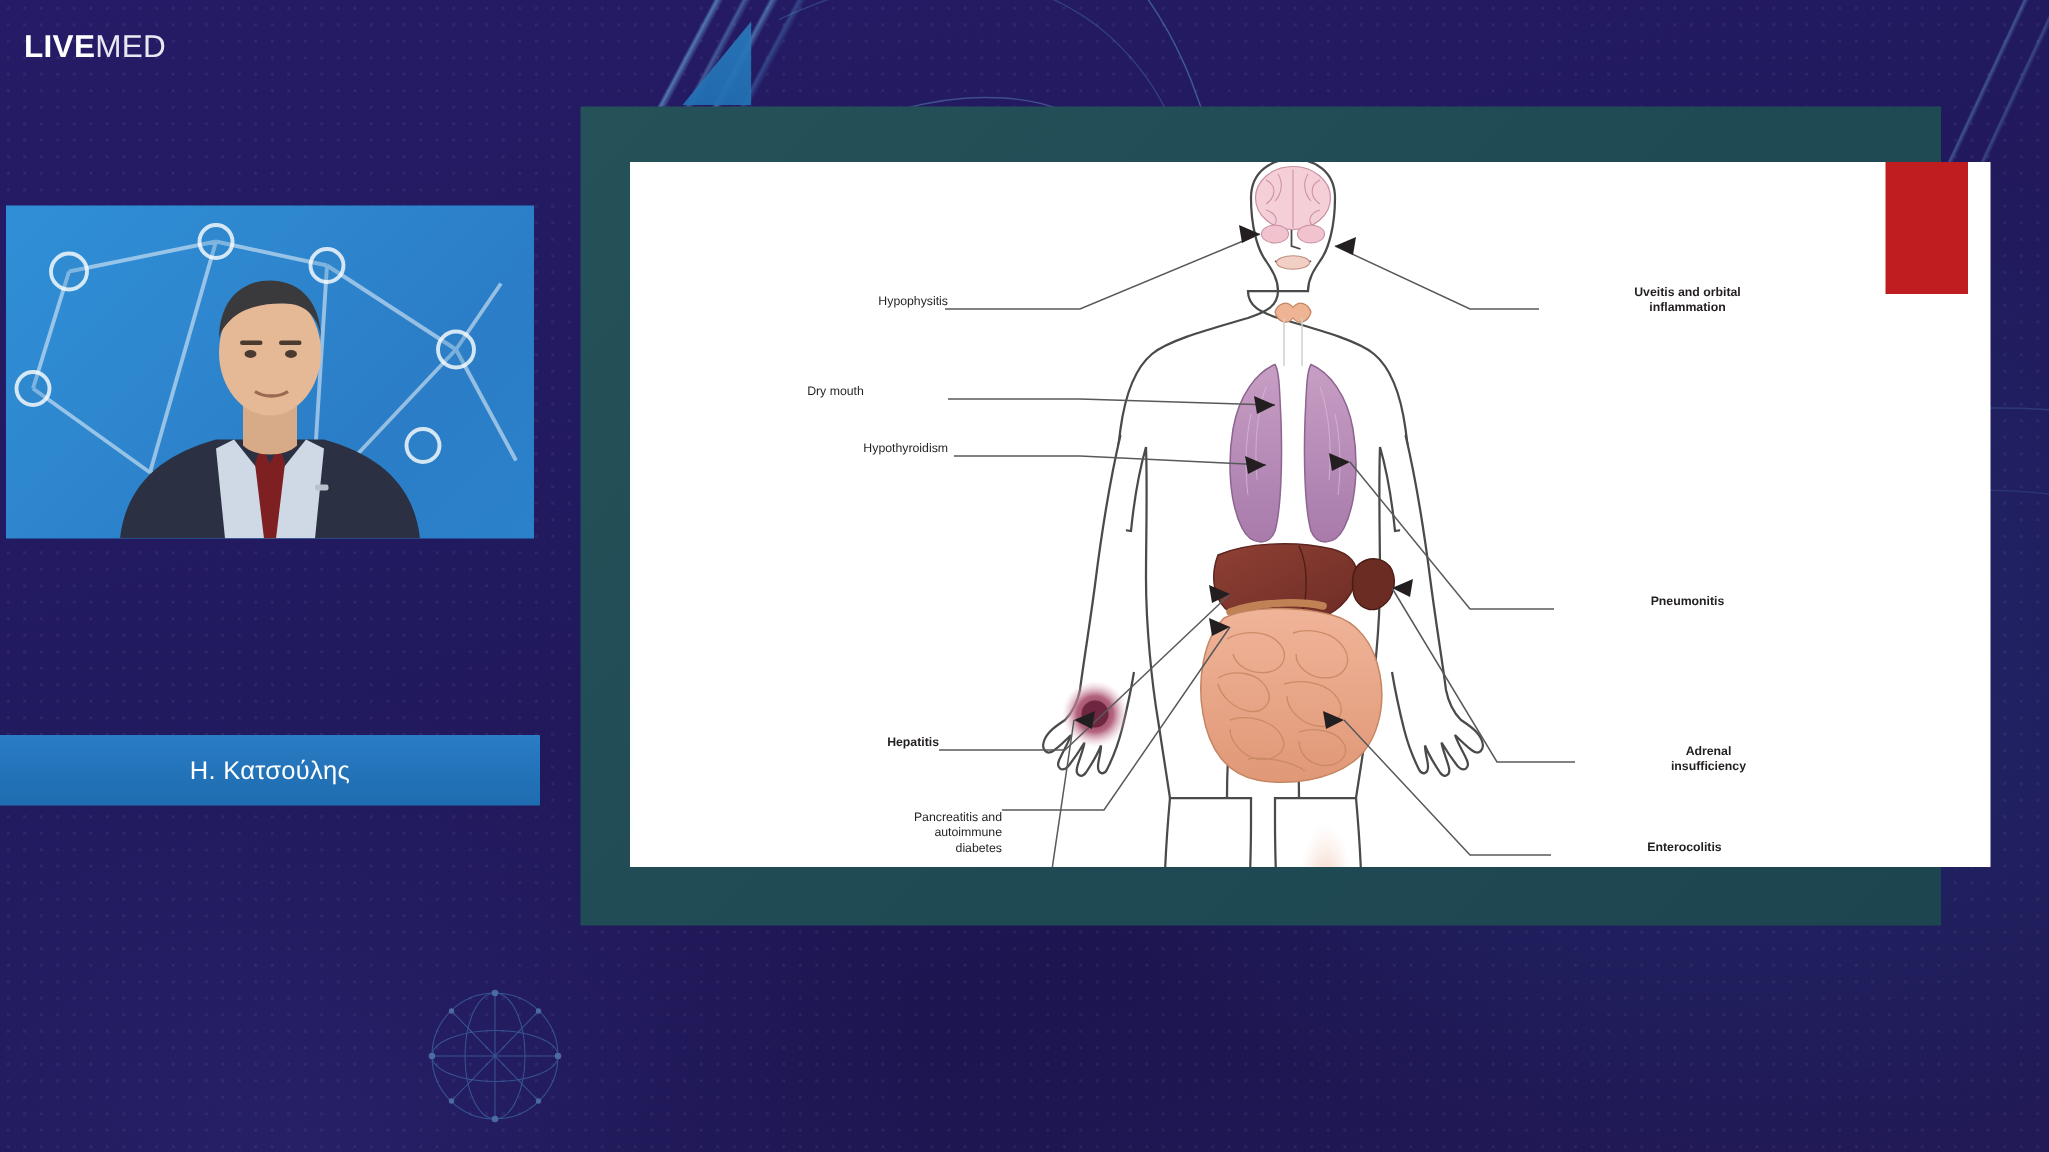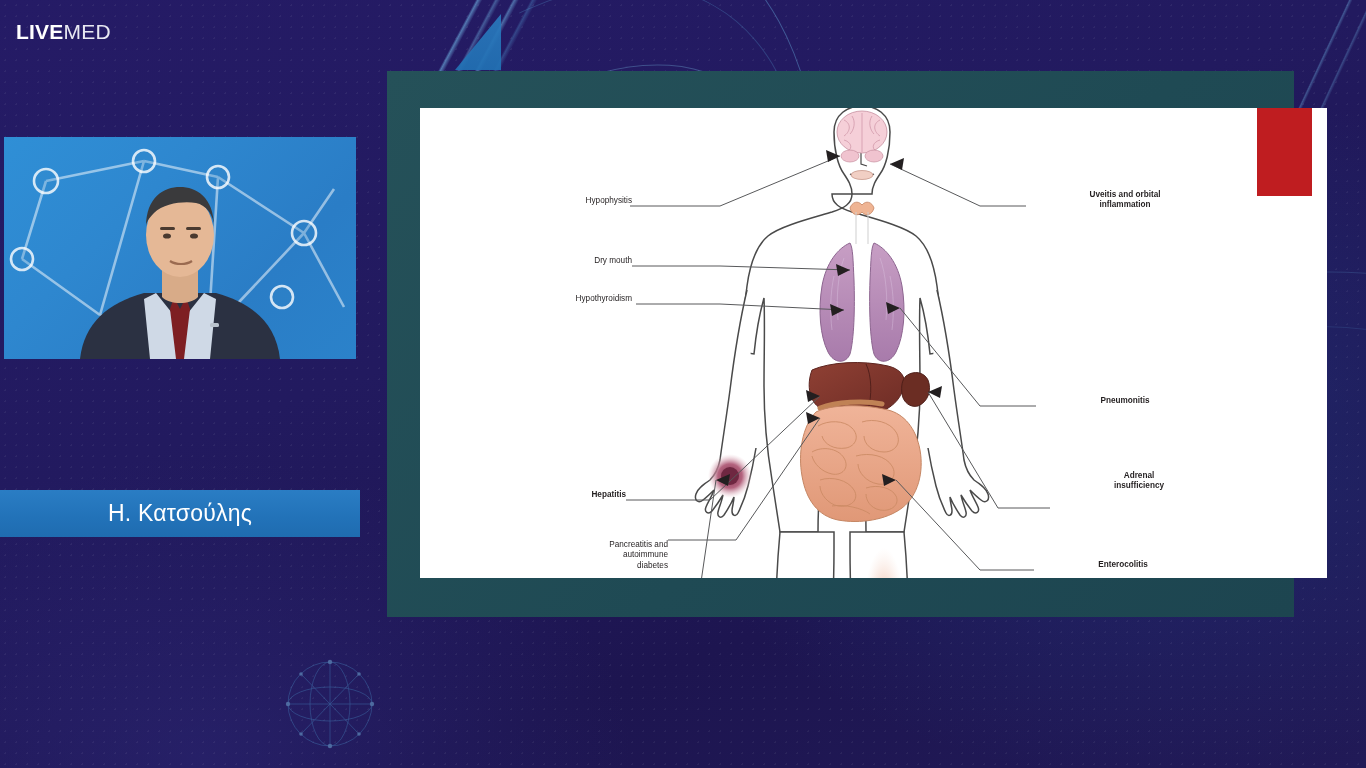--- a/index.html
+++ b/index.html
@@ -94,21 +94,21 @@
     overflow: hidden;
     background: linear-gradient(135deg, #2f8fd6 0%, #2e87cf 35%, #2a7dc6 70%, #2b82ca 100%);
   }
   
   .person { position: absolute; left: 0; top: 0; width: 100%; height: 100%; }
   #name-bar {
     position: absolute; left: 0px; top: 356px; width: 360px; height: 47px;
     background: linear-gradient(to bottom, #2a7dc4 0%, #2272b8 60%, #1f6cb0 100%);
     display: flex; align-items: center; justify-content: center;
   }
-  #name-bar .txt { color: #ffffff; font-size: 23px; letter-spacing: .2px; text-align: center; }
+  #name-bar .txt { color: #ffffff; font-size: 17px; letter-spacing: .2px; text-align: center; }
 
   
   #slide {
     position: absolute; left: 387px; top: 71px; width: 907px; height: 546px;
     background: #24505a;
     background: linear-gradient(135deg, #255159 0%, #1f4a54 55%, #1d4550 100%);
     padding: 37px 10px 39px 33px;
   }
   #slide-page {
     width: 907px; height: 470px; background: #ffffff; position: relative; overflow: hidden;
@@ -337,31 +337,31 @@
           <polygon points="296,372 310,366 308,378"></polygon>
           <polygon points="470,56 484,50 482,62"></polygon>
           <polygon points="480,200 466,194 468,206"></polygon>
           <polygon points="508,284 522,278 520,290"></polygon>
           <polygon points="476,372 462,366 464,378"></polygon>
           <polygon points="476,502 462,496 464,508"></polygon>
         </g>
       </svg>
 
       <div class="lbl r" style="left:62px; top:88px; width:150px;">Hypophysitis</div>
-      <div class="lbl r" style="left:62px; top:148px; width:150px;">Dry mouth</div>
+      <div class="lbl r" style="left:62px; top:148px; width:150px;text-align:center;">Dry mouth</div>
       <div class="lbl r" style="left:52px; top:186px; width:160px;">Hypothyroidism</div>
       <div class="lbl r" style="left:62px; top:382px; width:144px;font-weight:bold;">Hepatitis</div>
       <div class="lbl r" style="left:52px; top:432px; width:196px;">Pancreatitis and
 autoimmune
 diabetes</div>
 
       <div class="lbl l" style="left:610px; top:82px; width:190px;">Uveitis and orbital
 inflammation</div>
       <div class="lbl l" style="left:620px; top:288px; width:170px;">Pneumonitis</div>
-      <div class="lbl l" style="left:634px; top:363px; width:170px;">Adrenal
+      <div class="lbl l" style="left:634px; top:388px; width:170px;">Adrenal
 insufficiency</div>
       <div class="lbl l" style="left:618px; top:452px; width:170px;">Enterocolitis</div>
 
       <div id="red-block"></div>
     </div>
   </div>
 
   <div id="video-card">
     <div id="video-frame">
       <svg class="person" viewBox="0 0 352 222">

